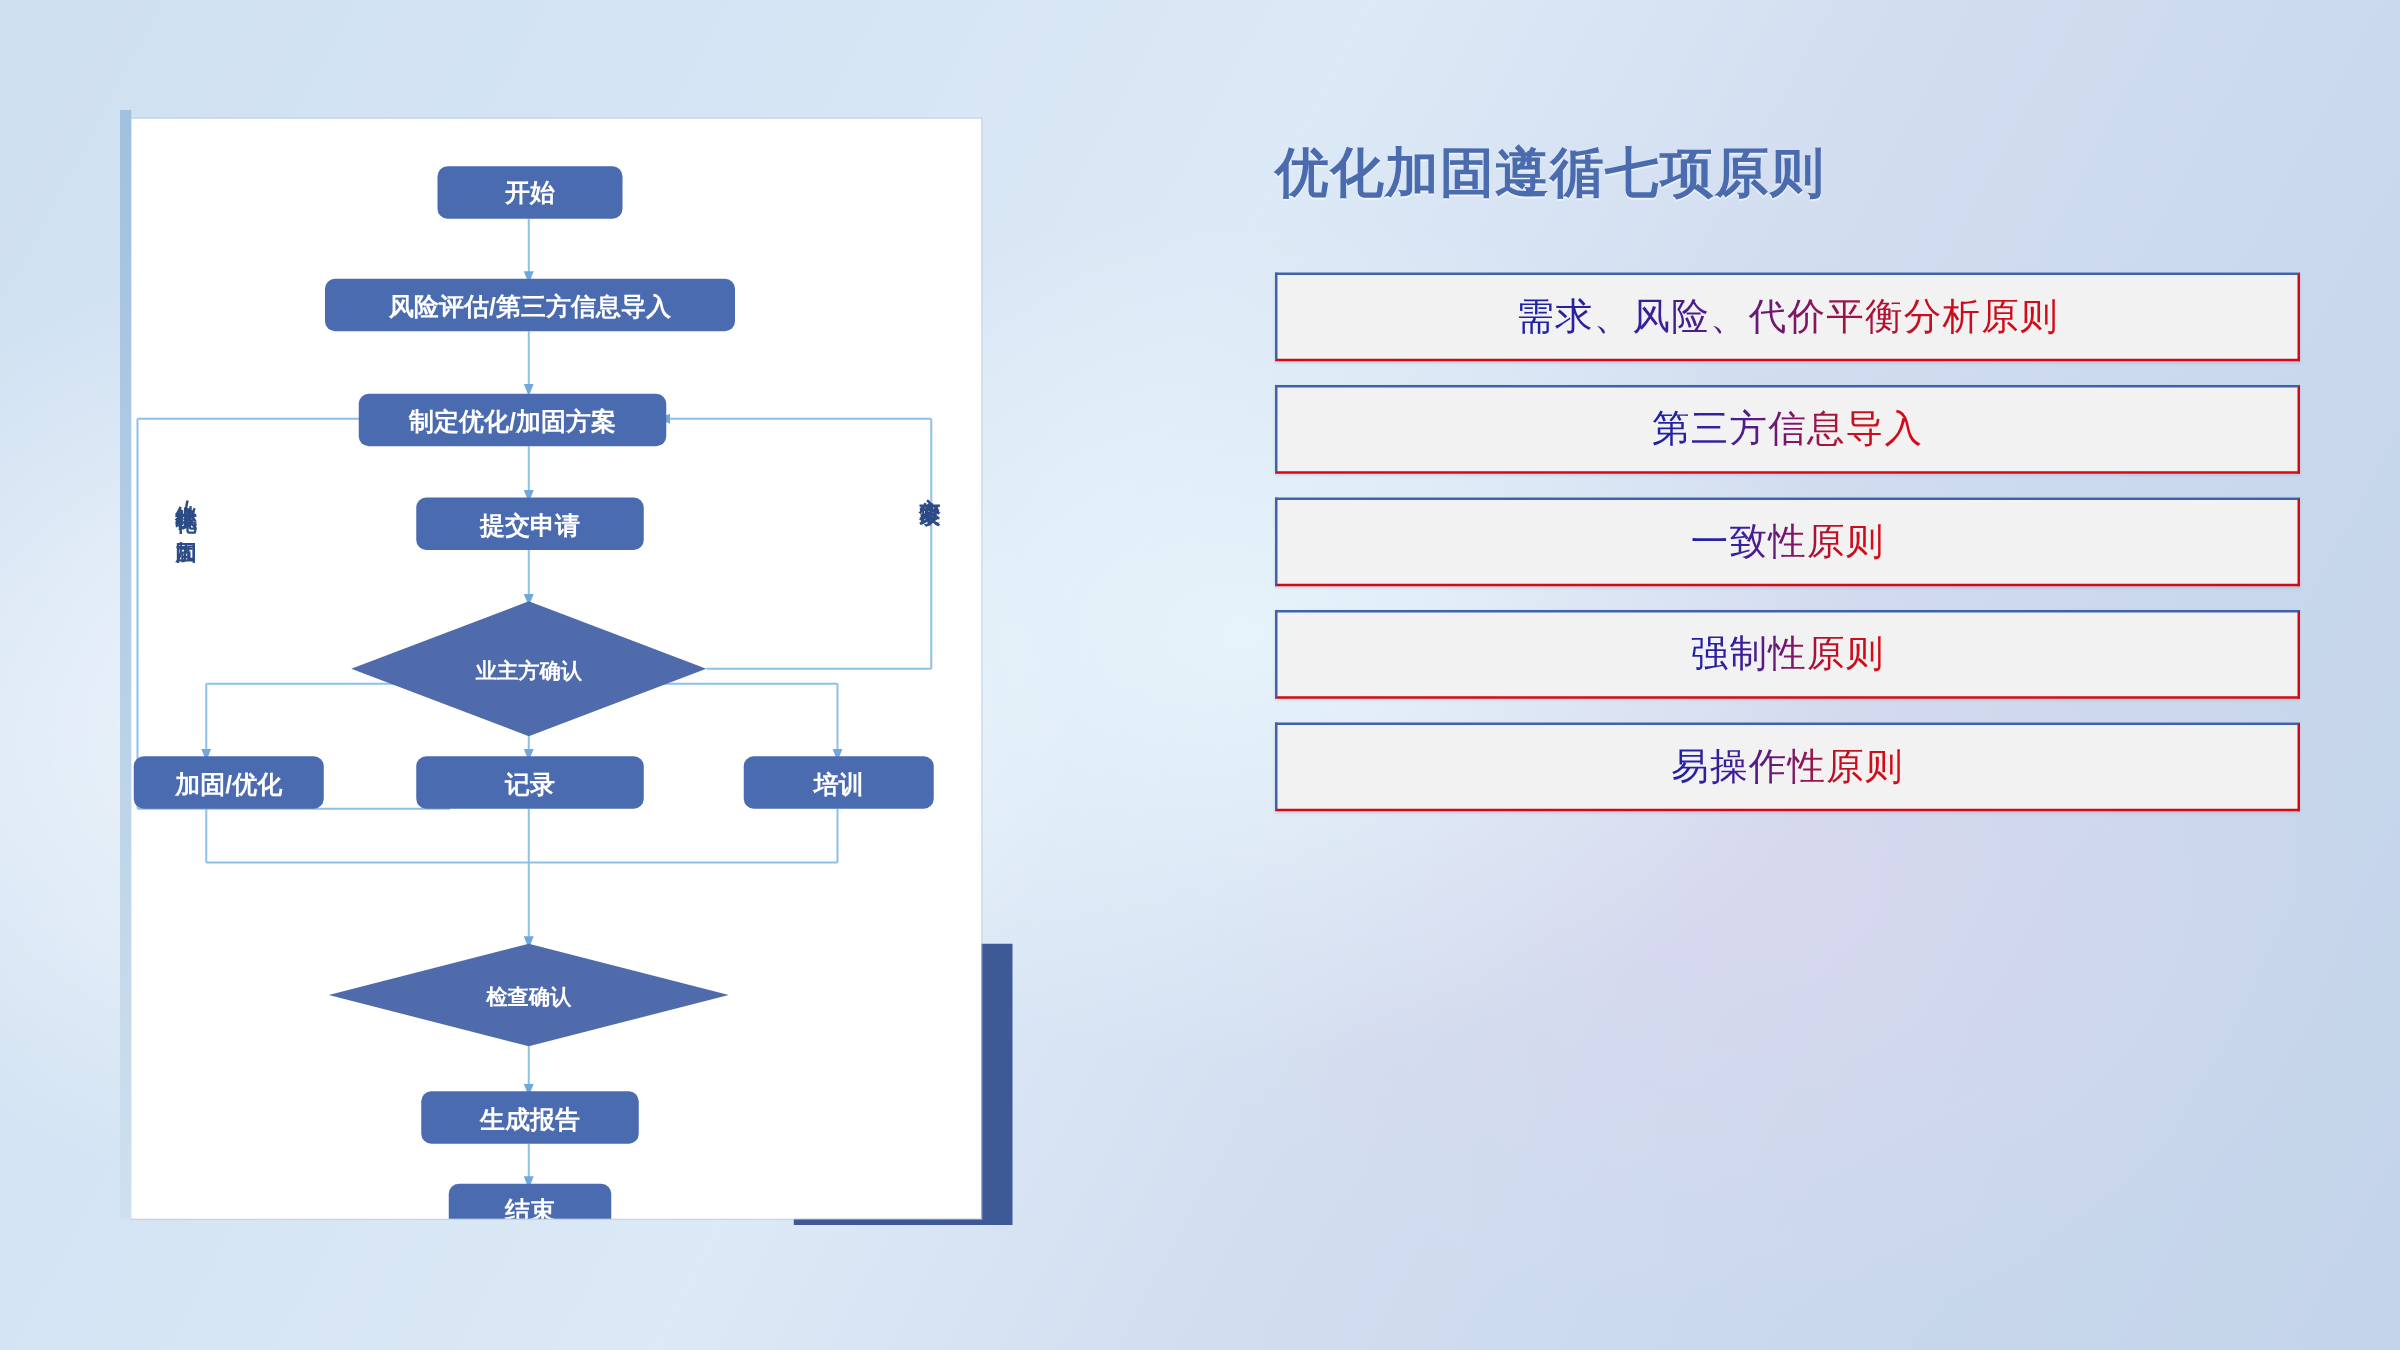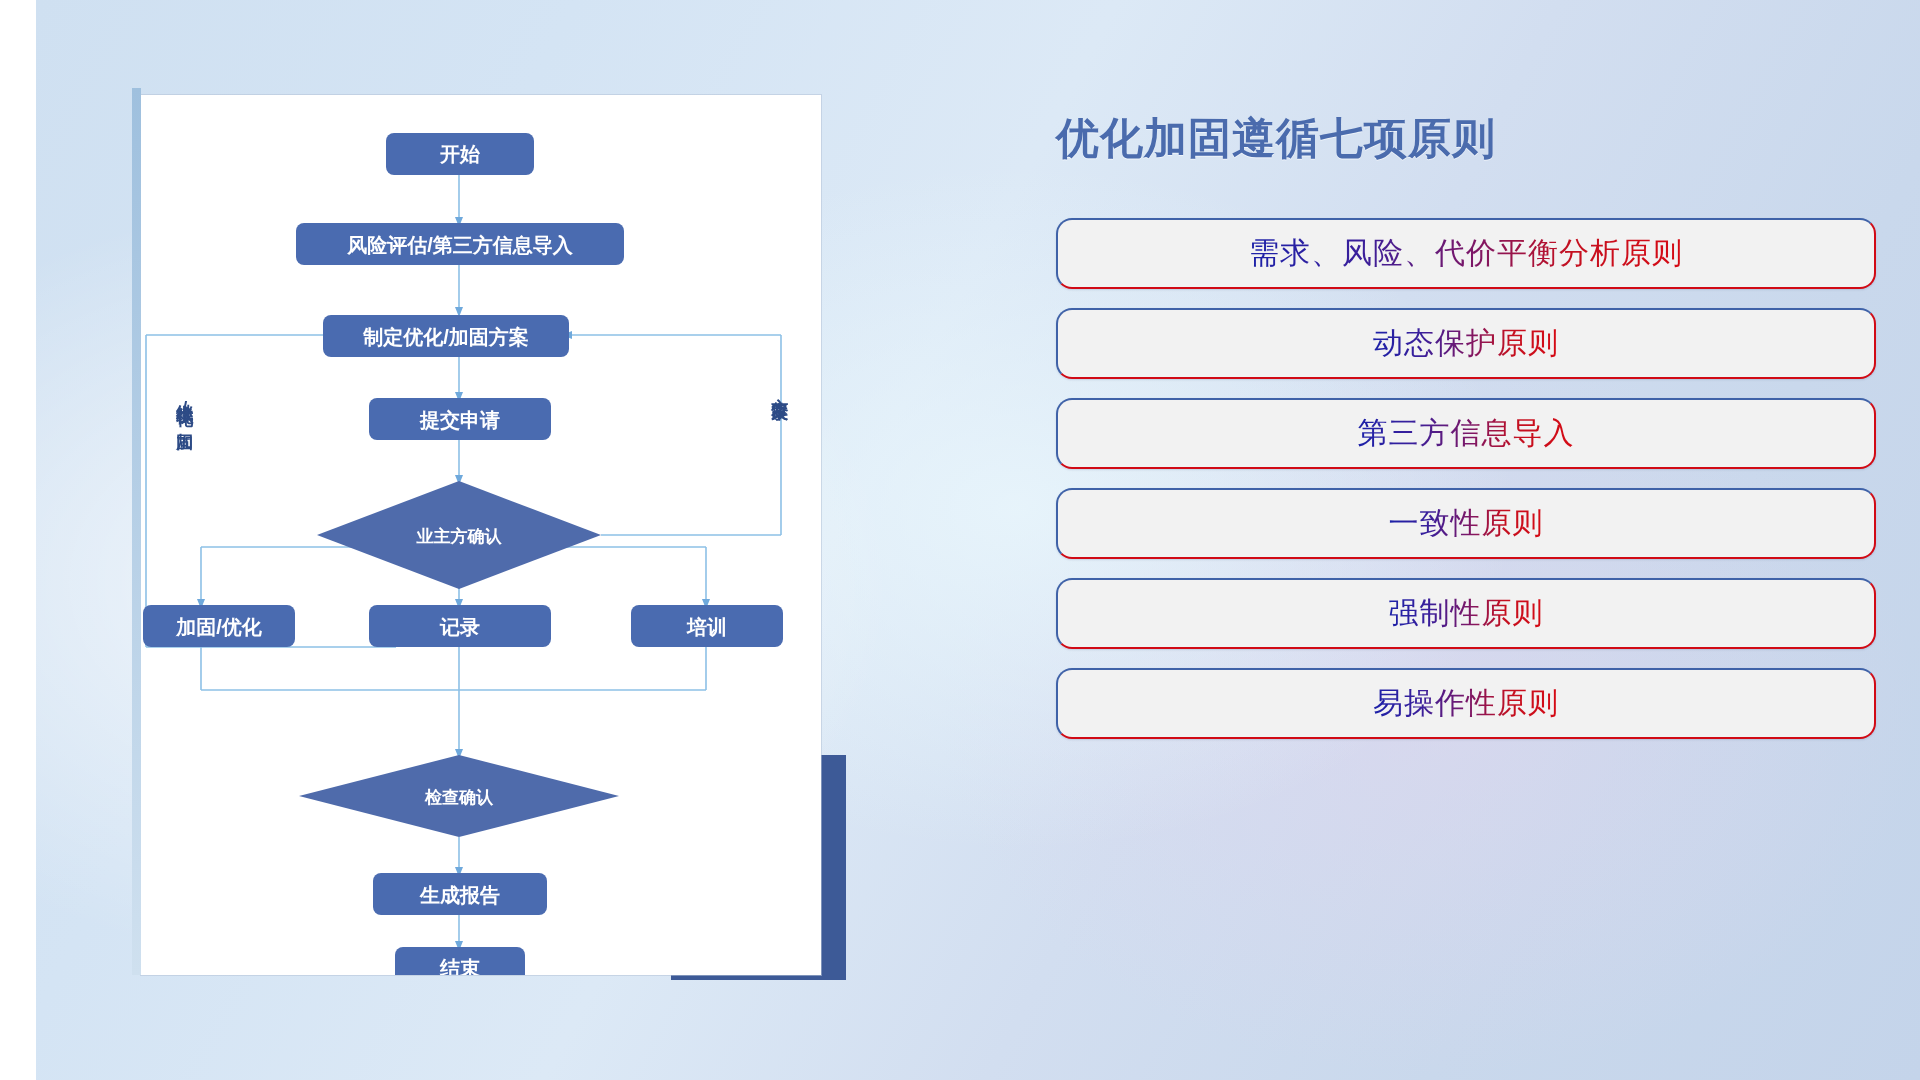--- a/index.html
+++ b/index.html
@@ -8,21 +8,20 @@
     font-family:"Liberation Sans","DejaVu Sans",sans-serif;
     position:relative;
   }
   #stage{
     position:absolute;inset:0;
     background:
       radial-gradient(ellipse 900px 620px at 16% 54%, rgba(255,255,255,0.72) 0%, rgba(255,255,255,0.0) 62%),
       radial-gradient(ellipse 760px 520px at 52% 47%, rgba(233,246,252,0.85) 0%, rgba(233,246,252,0.0) 66%),
       radial-gradient(ellipse 700px 520px at 74% 66%, rgba(222,214,238,0.60) 0%, rgba(222,214,238,0.0) 70%),
       linear-gradient(118deg,#cfe0f1 0%,#d4e4f4 22%,#dce9f6 44%,#d2def0 62%,#c9d8ec 80%,#c4d4ea 100%);
-    margin-left: 36px;
   }
 
   
   #shadowblock{
     position:absolute;left:635px;top:755px;width:175px;height:225px;
     background:#3d5a97;
   }
   #card{
     position:absolute;left:105px;top:95px;width:680px;height:880px;
     background:#ffffff;
@@ -59,21 +58,21 @@
     margin:15px 0 0 0;
     text-shadow:0 1px 0 rgba(255,255,255,.55);
   }
   #principle-list{
     margin-top:50px;
     display:flex;flex-direction:column;gap:19px;
   }
   .principle{
     position:relative;
     height:67px;
-    border-radius:16px;
+    border-radius:0;
     background:#f2f2f2;
     border-top:2px solid #3f62a8;
     border-left:2px solid #3f62a8;
     border-right:2px solid #d10a15;
     border-bottom:2px solid #d10a15;
     display:flex;align-items:center;justify-content:center;
     box-shadow:0 1px 2px rgba(90,110,150,.22);
   }
   .principle-label{
     font-size:30px;
@@ -199,23 +198,20 @@
   <div id="vlabel-right" class="vlabel">方案修改</div>
 
   <div id="rightpanel">
     <div id="panel-title">优化加固遵循七项原则</div>
 
     <div id="principle-list">
       <div class="principle">
         <span class="principle-label">需求、风险、代价平衡分析原则</span>
       </div>
       <div class="principle">
-        <span class="principle-label">动态保护原则</span>
-      </div>
-      <div class="principle">
         <span class="principle-label">第三方信息导入</span>
       </div>
       <div class="principle">
         <span class="principle-label">一致性原则</span>
       </div>
       <div class="principle">
         <span class="principle-label">强制性原则</span>
       </div>
       <div class="principle">
         <span class="principle-label">易操作性原则</span>

